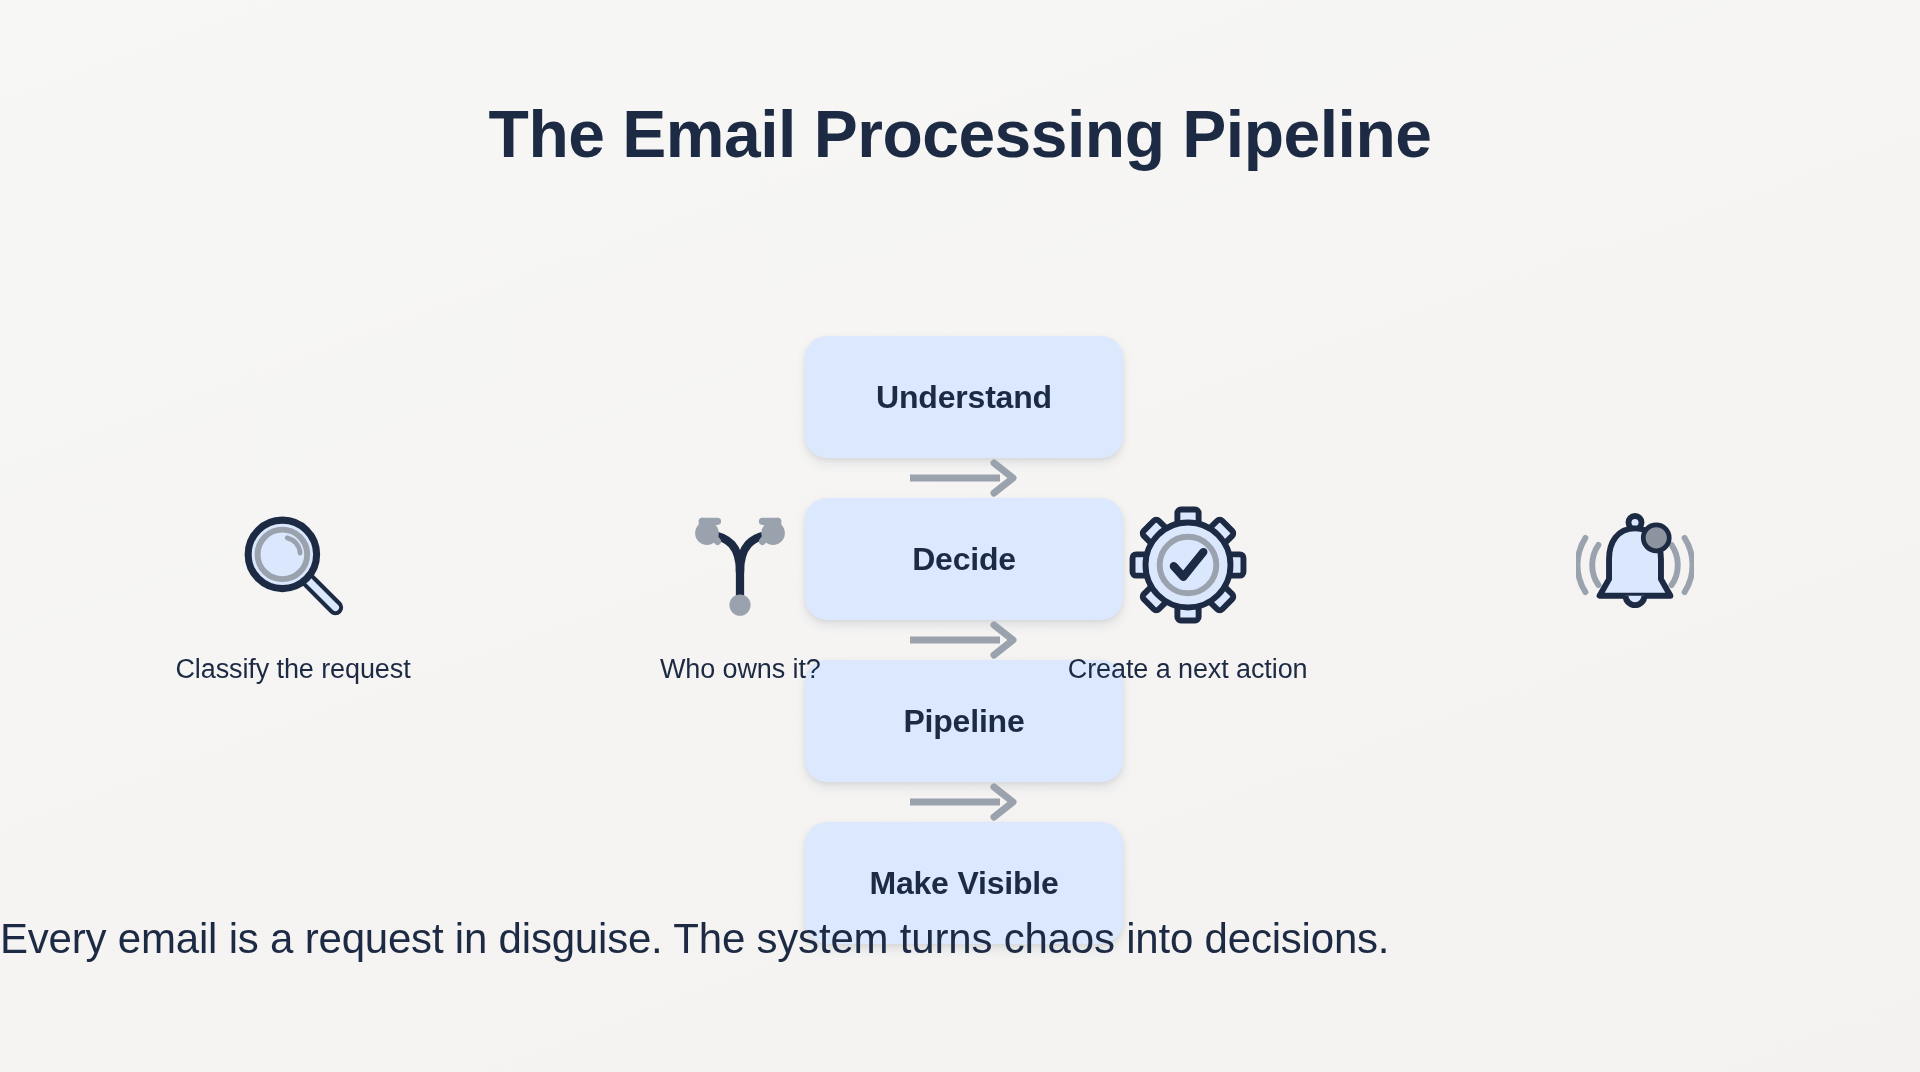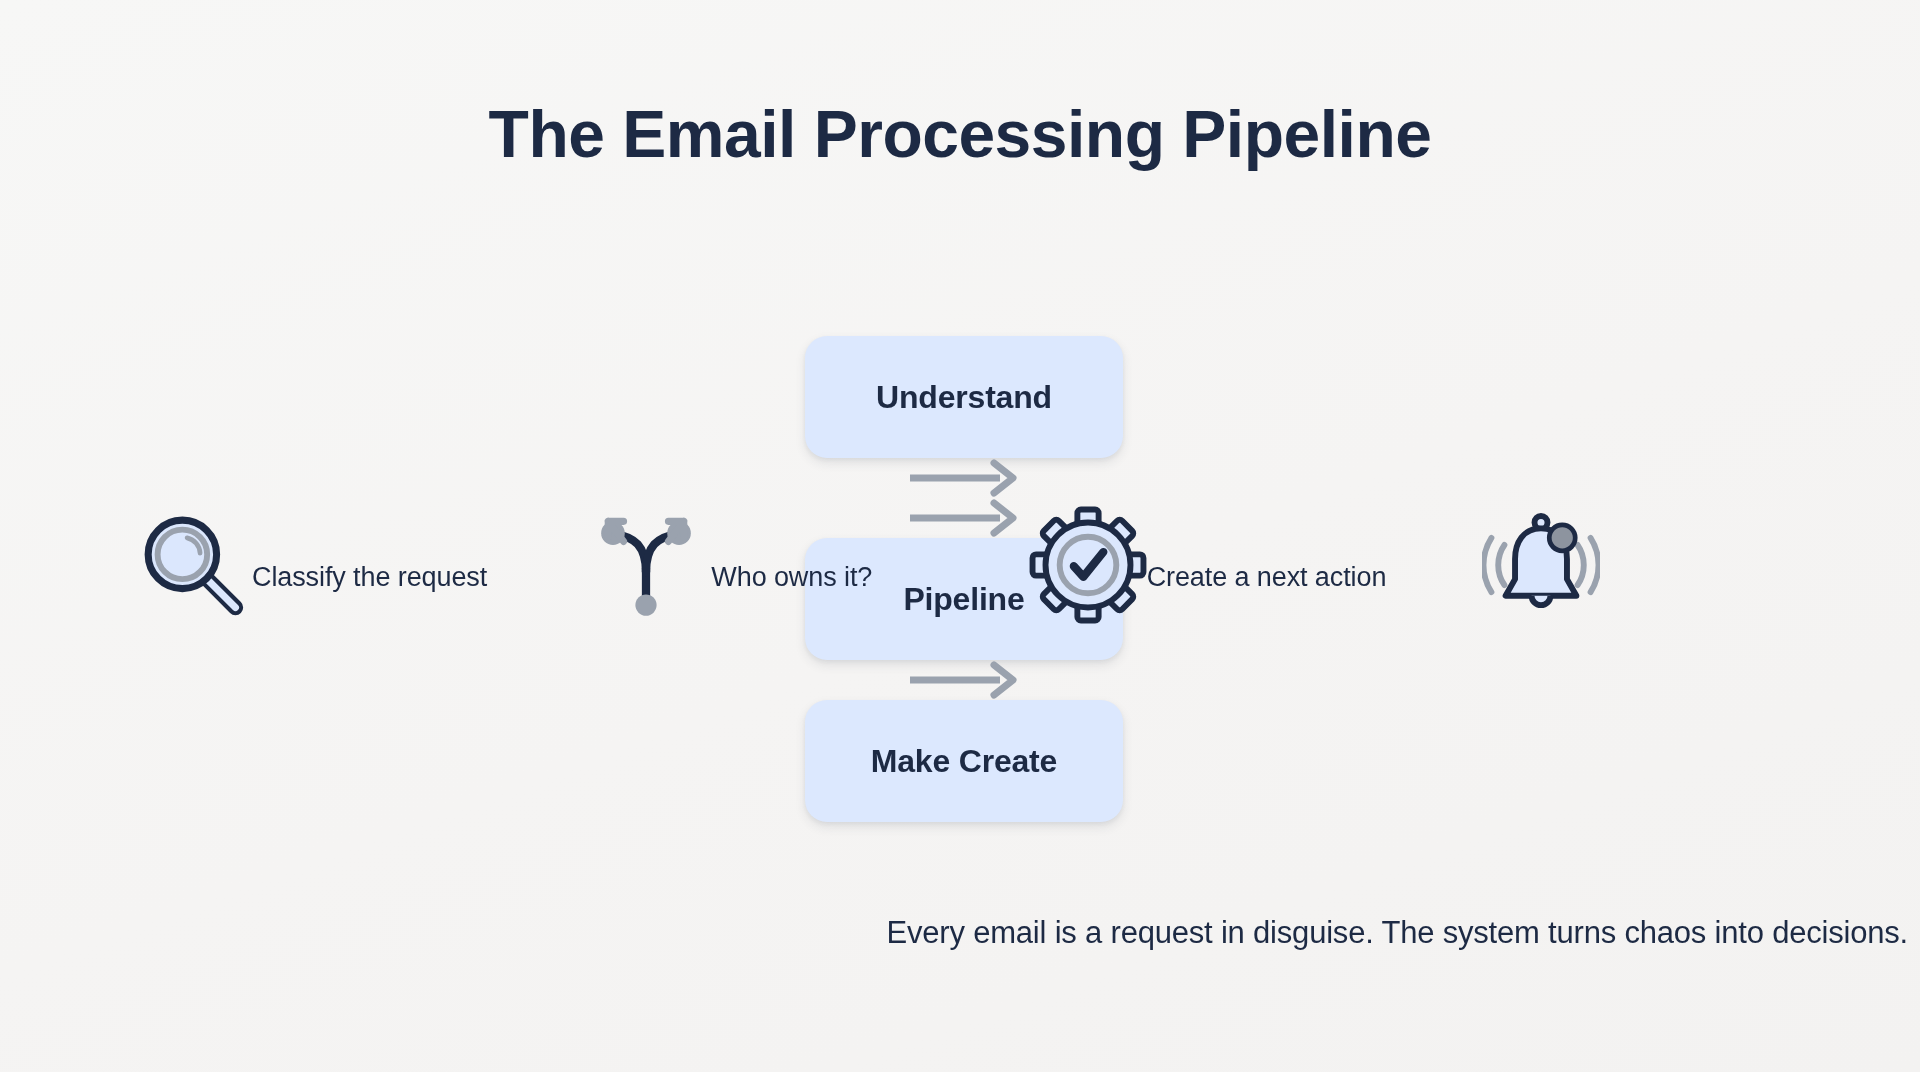--- a/index.html
+++ b/index.html
@@ -88,21 +88,21 @@
     top: 500px;
     left: 134px;
     width: 1660px;
     display: flex;
     justify-content: space-between;
     align-items: flex-start;
   }
   .detail-col {
     width: 318px;
     display: flex;
-    flex-direction: row;
+    flex-direction: column;
     align-items: center;
   }
   .icon-wrap {
     width: 130px;
     height: 130px;
     display: flex;
     align-items: center;
     justify-content: center;
   }
   .icon-wrap svg { display: block; }
@@ -114,22 +114,22 @@
     white-space: nowrap;
     letter-spacing: -0.1px;
   }
 
   
   .footer {
     position: absolute;
     top: 915px;
     left: 0;
     width: 1908px;
-    text-align: right;
-    font-size: 31px;
+    text-align: left;
+    font-size: 42px;
     color: #1d2a44;
     letter-spacing: -0.2px;
     white-space: nowrap;
   }
 </style>
 </head>
 <body>
 
 <div id="canvas">
 
@@ -141,41 +141,44 @@
       <span class="stage-label">Understand</span>
     </div>
 
     <div class="arrow">
       <svg width="112" height="40" viewBox="0 0 112 40">
         <line x1="2" y1="20" x2="92" y2="20" stroke="#9aa2ae" stroke-width="7" stroke-linecap="butt"></line>
         <polyline points="86,5 105,20 86,35" fill="none" stroke="#9aa2ae" stroke-width="7" stroke-linecap="round" stroke-linejoin="round"></polyline>
       </svg>
     </div>
 
+    <div class="stage-box">
+      <span class="stage-label">Decide</span>
+    </div>
 
     <div class="arrow">
       <svg width="112" height="40" viewBox="0 0 112 40">
         <line x1="2" y1="20" x2="92" y2="20" stroke="#9aa2ae" stroke-width="7" stroke-linecap="butt"></line>
         <polyline points="86,5 105,20 86,35" fill="none" stroke="#9aa2ae" stroke-width="7" stroke-linecap="round" stroke-linejoin="round"></polyline>
       </svg>
     </div>
 
     <div class="stage-box">
       <span class="stage-label">Pipeline</span>
     </div>
 
     <div class="arrow">
       <svg width="112" height="40" viewBox="0 0 112 40">
         <line x1="2" y1="20" x2="92" y2="20" stroke="#9aa2ae" stroke-width="7" stroke-linecap="butt"></line>
         <polyline points="86,5 105,20 86,35" fill="none" stroke="#9aa2ae" stroke-width="7" stroke-linecap="round" stroke-linejoin="round"></polyline>
       </svg>
     </div>
 
     <div class="stage-box">
-      <span class="stage-label">Make Create</span>
+      <span class="stage-label">Make Visible</span>
     </div>
 
   </div>
 
   <div class="details">
 
     <div class="detail-col">
       <div class="icon-wrap">
         <svg width="118" height="118" viewBox="0 0 100 100">
 

